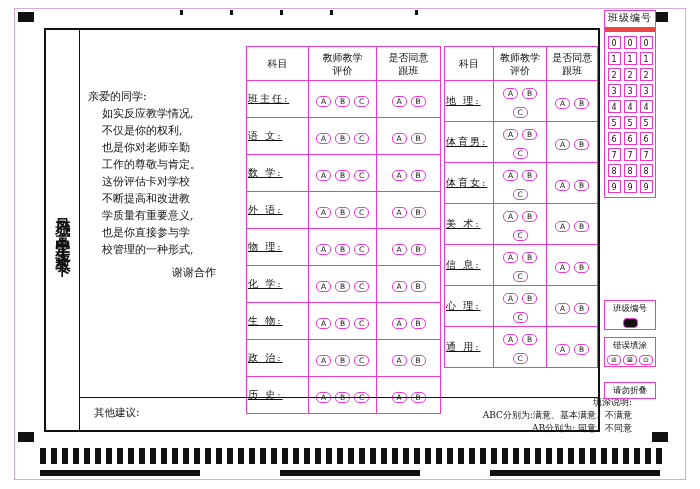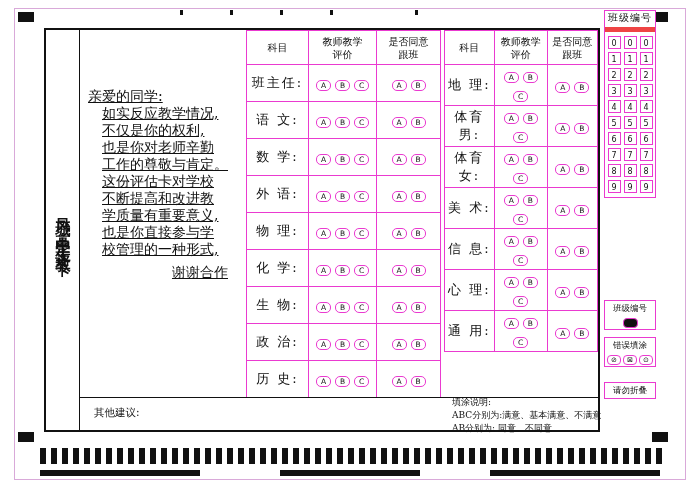--- a/index.html
+++ b/index.html
@@ -22,35 +22,35 @@
   .card-inner{position:absolute;left:0;top:0;right:0;bottom:0;}
 
   
   .title-strip{position:absolute;left:0;top:0;width:34px;height:100%;border-right:1px solid #111;box-sizing:border-box;
     display:flex;align-items:center;justify-content:center;}
   .title-strip .vtext{writing-mode:vertical-rl;text-orientation:upright;font-family:"DejaVu Serif","Liberation Serif",serif;
     font-size:15px;letter-spacing:5px;color:#111;font-weight:700;}
 
   
   .intro{position:absolute;left:42px;top:58px;width:150px;font-family:"DejaVu Serif","Liberation Serif",serif;
-    font-size:14px;line-height:17px;color:#111;text-decoration:underline;}
+    font-size:11px;line-height:17px;color:#111;}
   .intro .greet{margin-left:0;}
   .intro .line{margin-left:14px;}
   .intro .thanks{margin-left:84px;margin-top:6px;}
 
   
   .suggest-sep{position:absolute;left:34px;right:0;bottom:32px;border-top:1px solid #111;}
   .suggest{position:absolute;left:48px;bottom:10px;font-family:"DejaVu Serif","Liberation Serif",serif;font-size:10.5px;color:#111;}
 
   
-  table.subj{position:absolute;border-collapse:collapse;}
+  table.subj{position:absolute;border-collapse:collapse;margin-top:16px;}
   table.subj td{border:1px solid #ea3ad0;box-sizing:border-box;}
   .hdr{height:34px;text-align:center;vertical-align:middle;font-family:"DejaVu Serif","Liberation Serif",serif;font-size:10px;color:#111;line-height:13px;}
   .rowcell{height:37px;}
-  .subjname{text-align:center;font-family:"DejaVu Serif","Liberation Serif",serif;font-size:13px;color:#111;letter-spacing:2px;}
+  .subjname{text-align:left;font-family:"DejaVu Serif","Liberation Serif",serif;font-size:10px;color:#111;letter-spacing:2px;text-decoration:underline;}
   .bubbles{text-align:center;}
   .bub{display:inline-block;width:13px;height:9px;border:1px solid #ea3ad0;border-radius:5px/5px;
     font-size:7.5px;line-height:9px;text-align:center;color:#111;margin:0 2px;position:relative;top:-1px;
     font-family:"DejaVu Sans","Liberation Sans",sans-serif;}
 
   
   #tableLeft{left:200px;top:0px;}
   #tableRight{left:398px;top:0px;}
 
   
@@ -69,21 +69,21 @@
   .legend{position:absolute;left:604px;width:52px;border:1px solid #ea3ad0;box-sizing:border-box;background:#fff;text-align:center;}
   .legend .lg-title{font-size:8.5px;font-family:"DejaVu Serif","Liberation Serif",serif;color:#111;line-height:13px;padding:1px 0;}
   .legend .lg-art{height:13px;display:flex;align-items:center;justify-content:center;gap:2px;}
   .mark-ok{width:13px;height:8px;border:1px solid #ea3ad0;border-radius:4px;background:#111;}
   .mark-bad{width:12px;height:8px;border:1px solid #ea3ad0;border-radius:4px;font-size:7px;line-height:8px;color:#111;}
   #legendRight{top:300px;}
   #legendWrong{top:337px;}
   #legendFold{top:382px;border:1px solid #ea3ad0;}
 
   
-  .instr{position:absolute;left:406px;top:366px;width:180px;font-family:"DejaVu Serif","Liberation Serif",serif;font-size:9px;line-height:13px;color:#111;}
+  .instr{position:absolute;left:406px;top:366px;width:180px;font-family:"DejaVu Serif","Liberation Serif",serif;font-size:9px;line-height:13px;color:#111;text-align:right;}
 
   
   .track{position:absolute;left:40px;top:448px;width:620px;height:16px;}
   .tick{position:absolute;top:0;width:6px;height:16px;background:#111;}
   .track-base{position:absolute;left:40px;top:470px;width:620px;height:6px;background:#111;}
   .track-base-gap{position:absolute;top:470px;height:6px;background:#fff;}
 </style>
 </head>
 <body>
 

